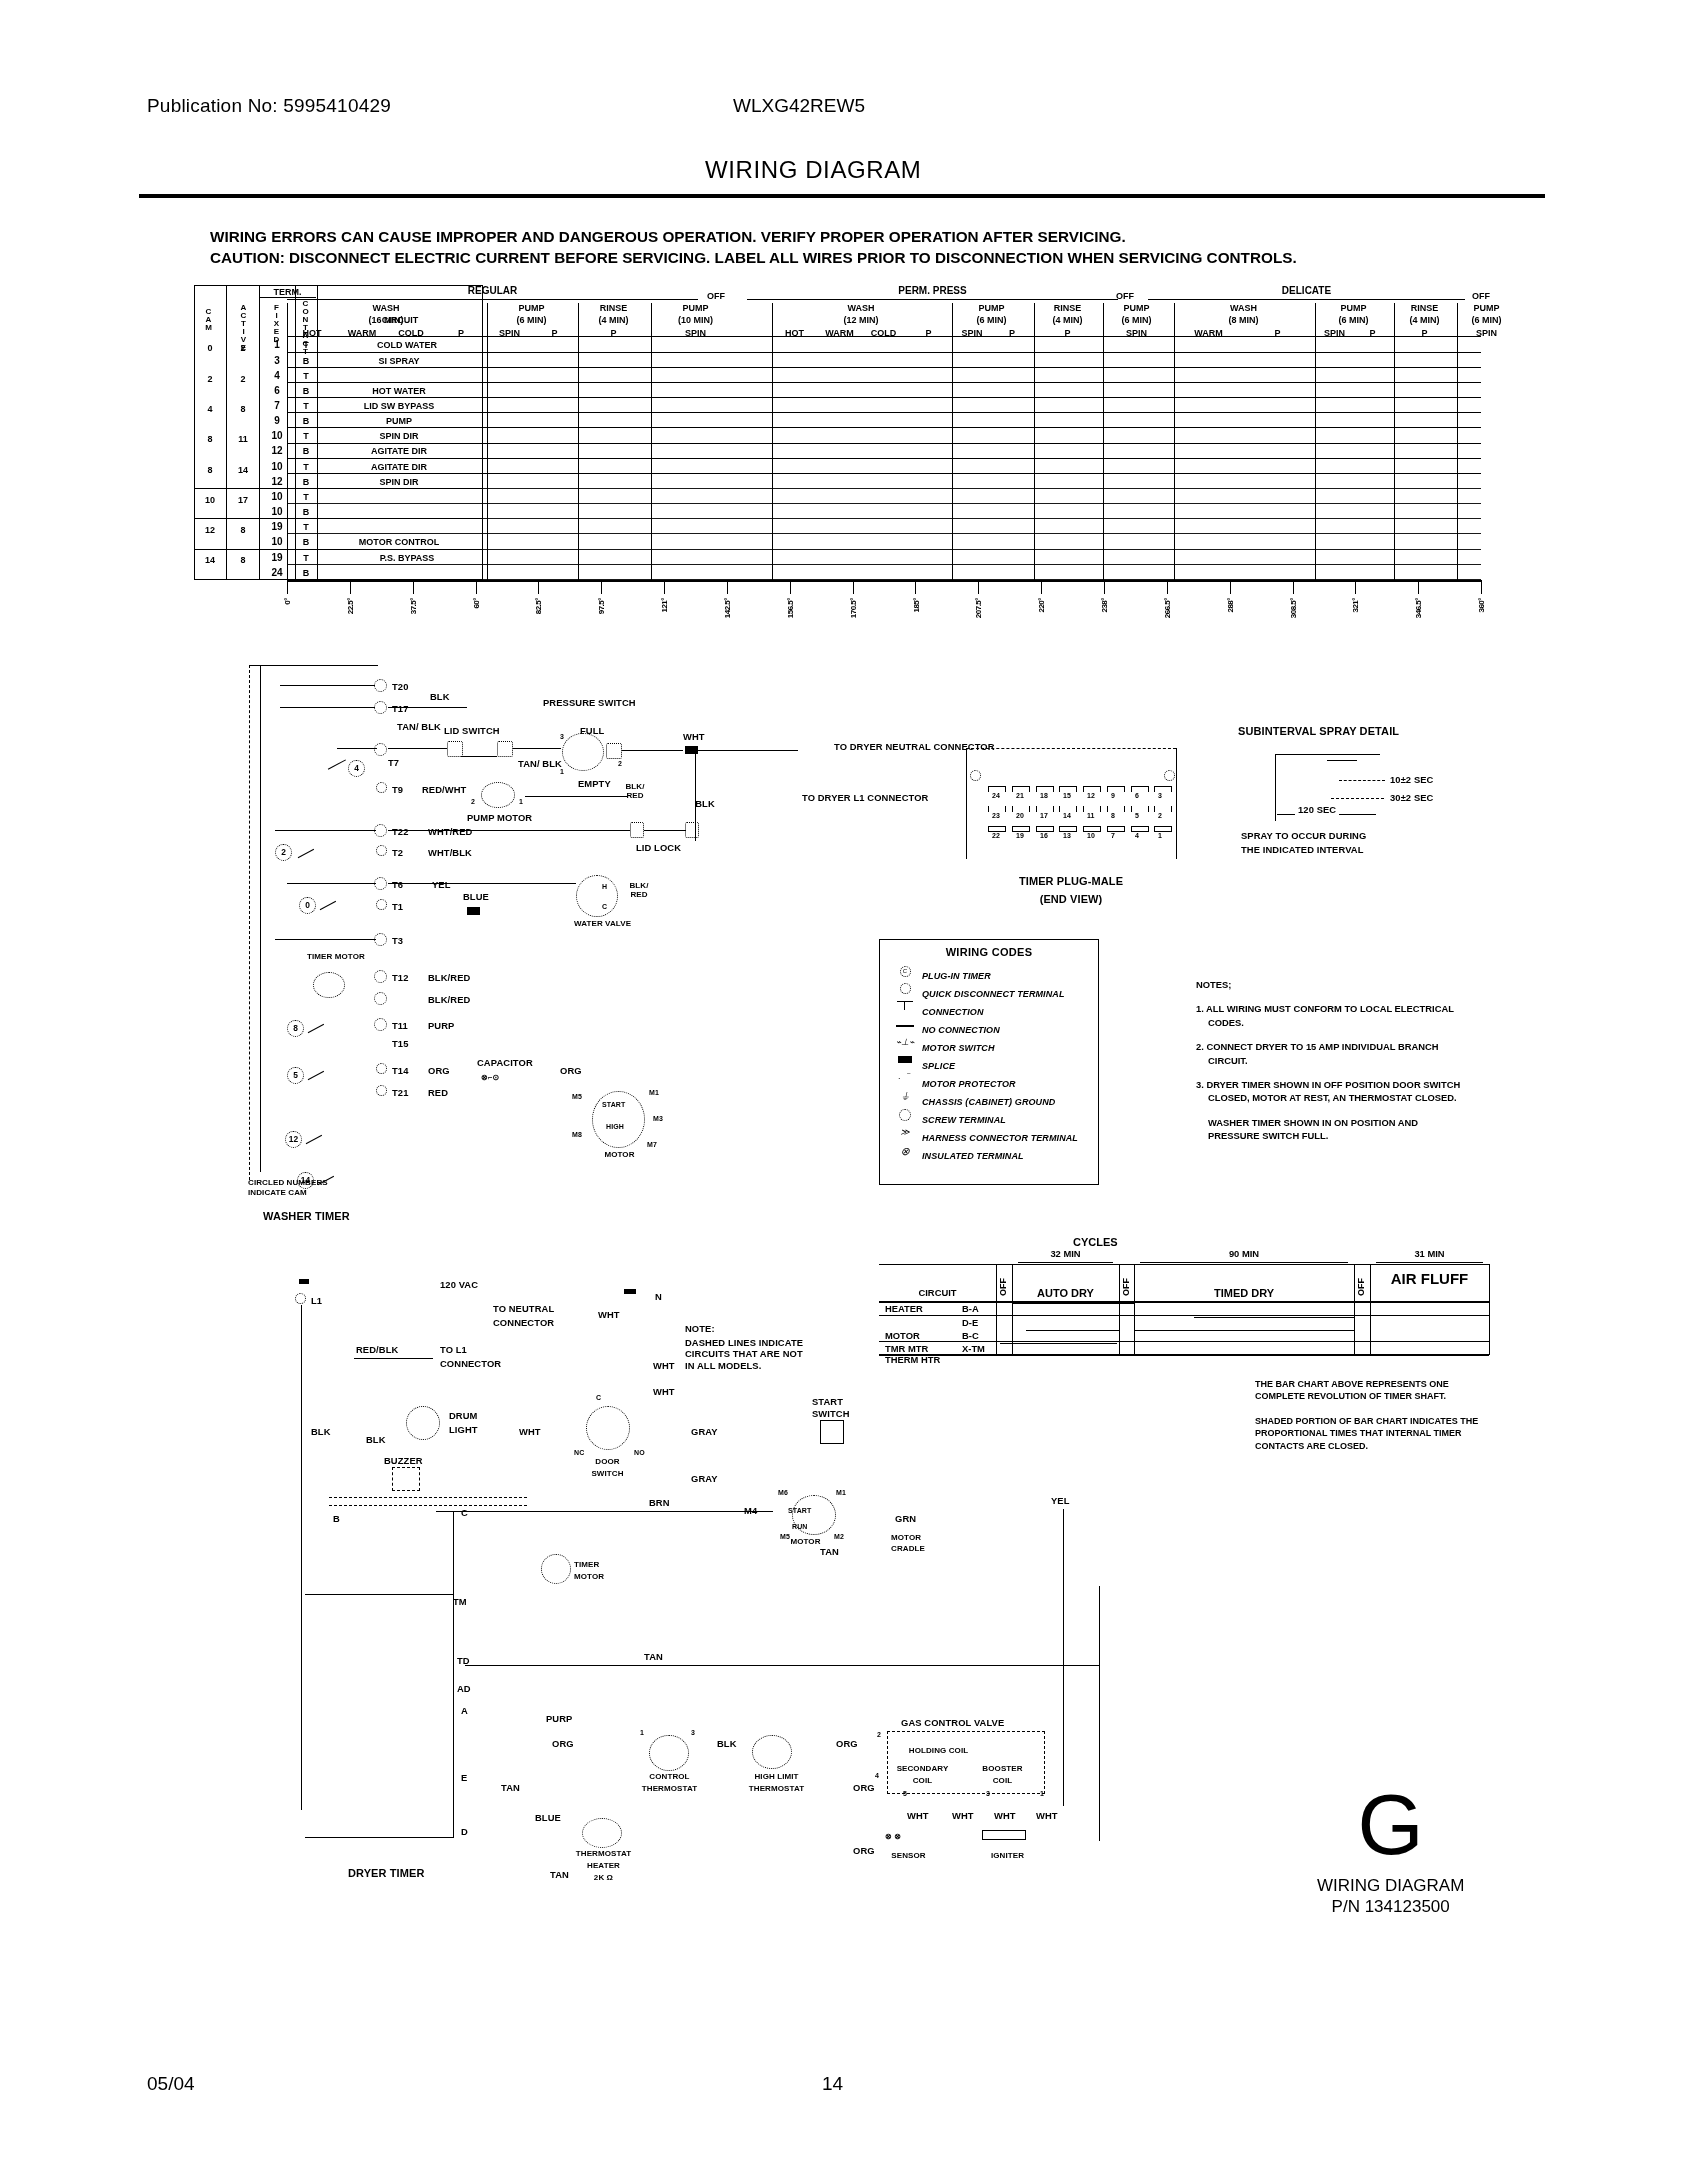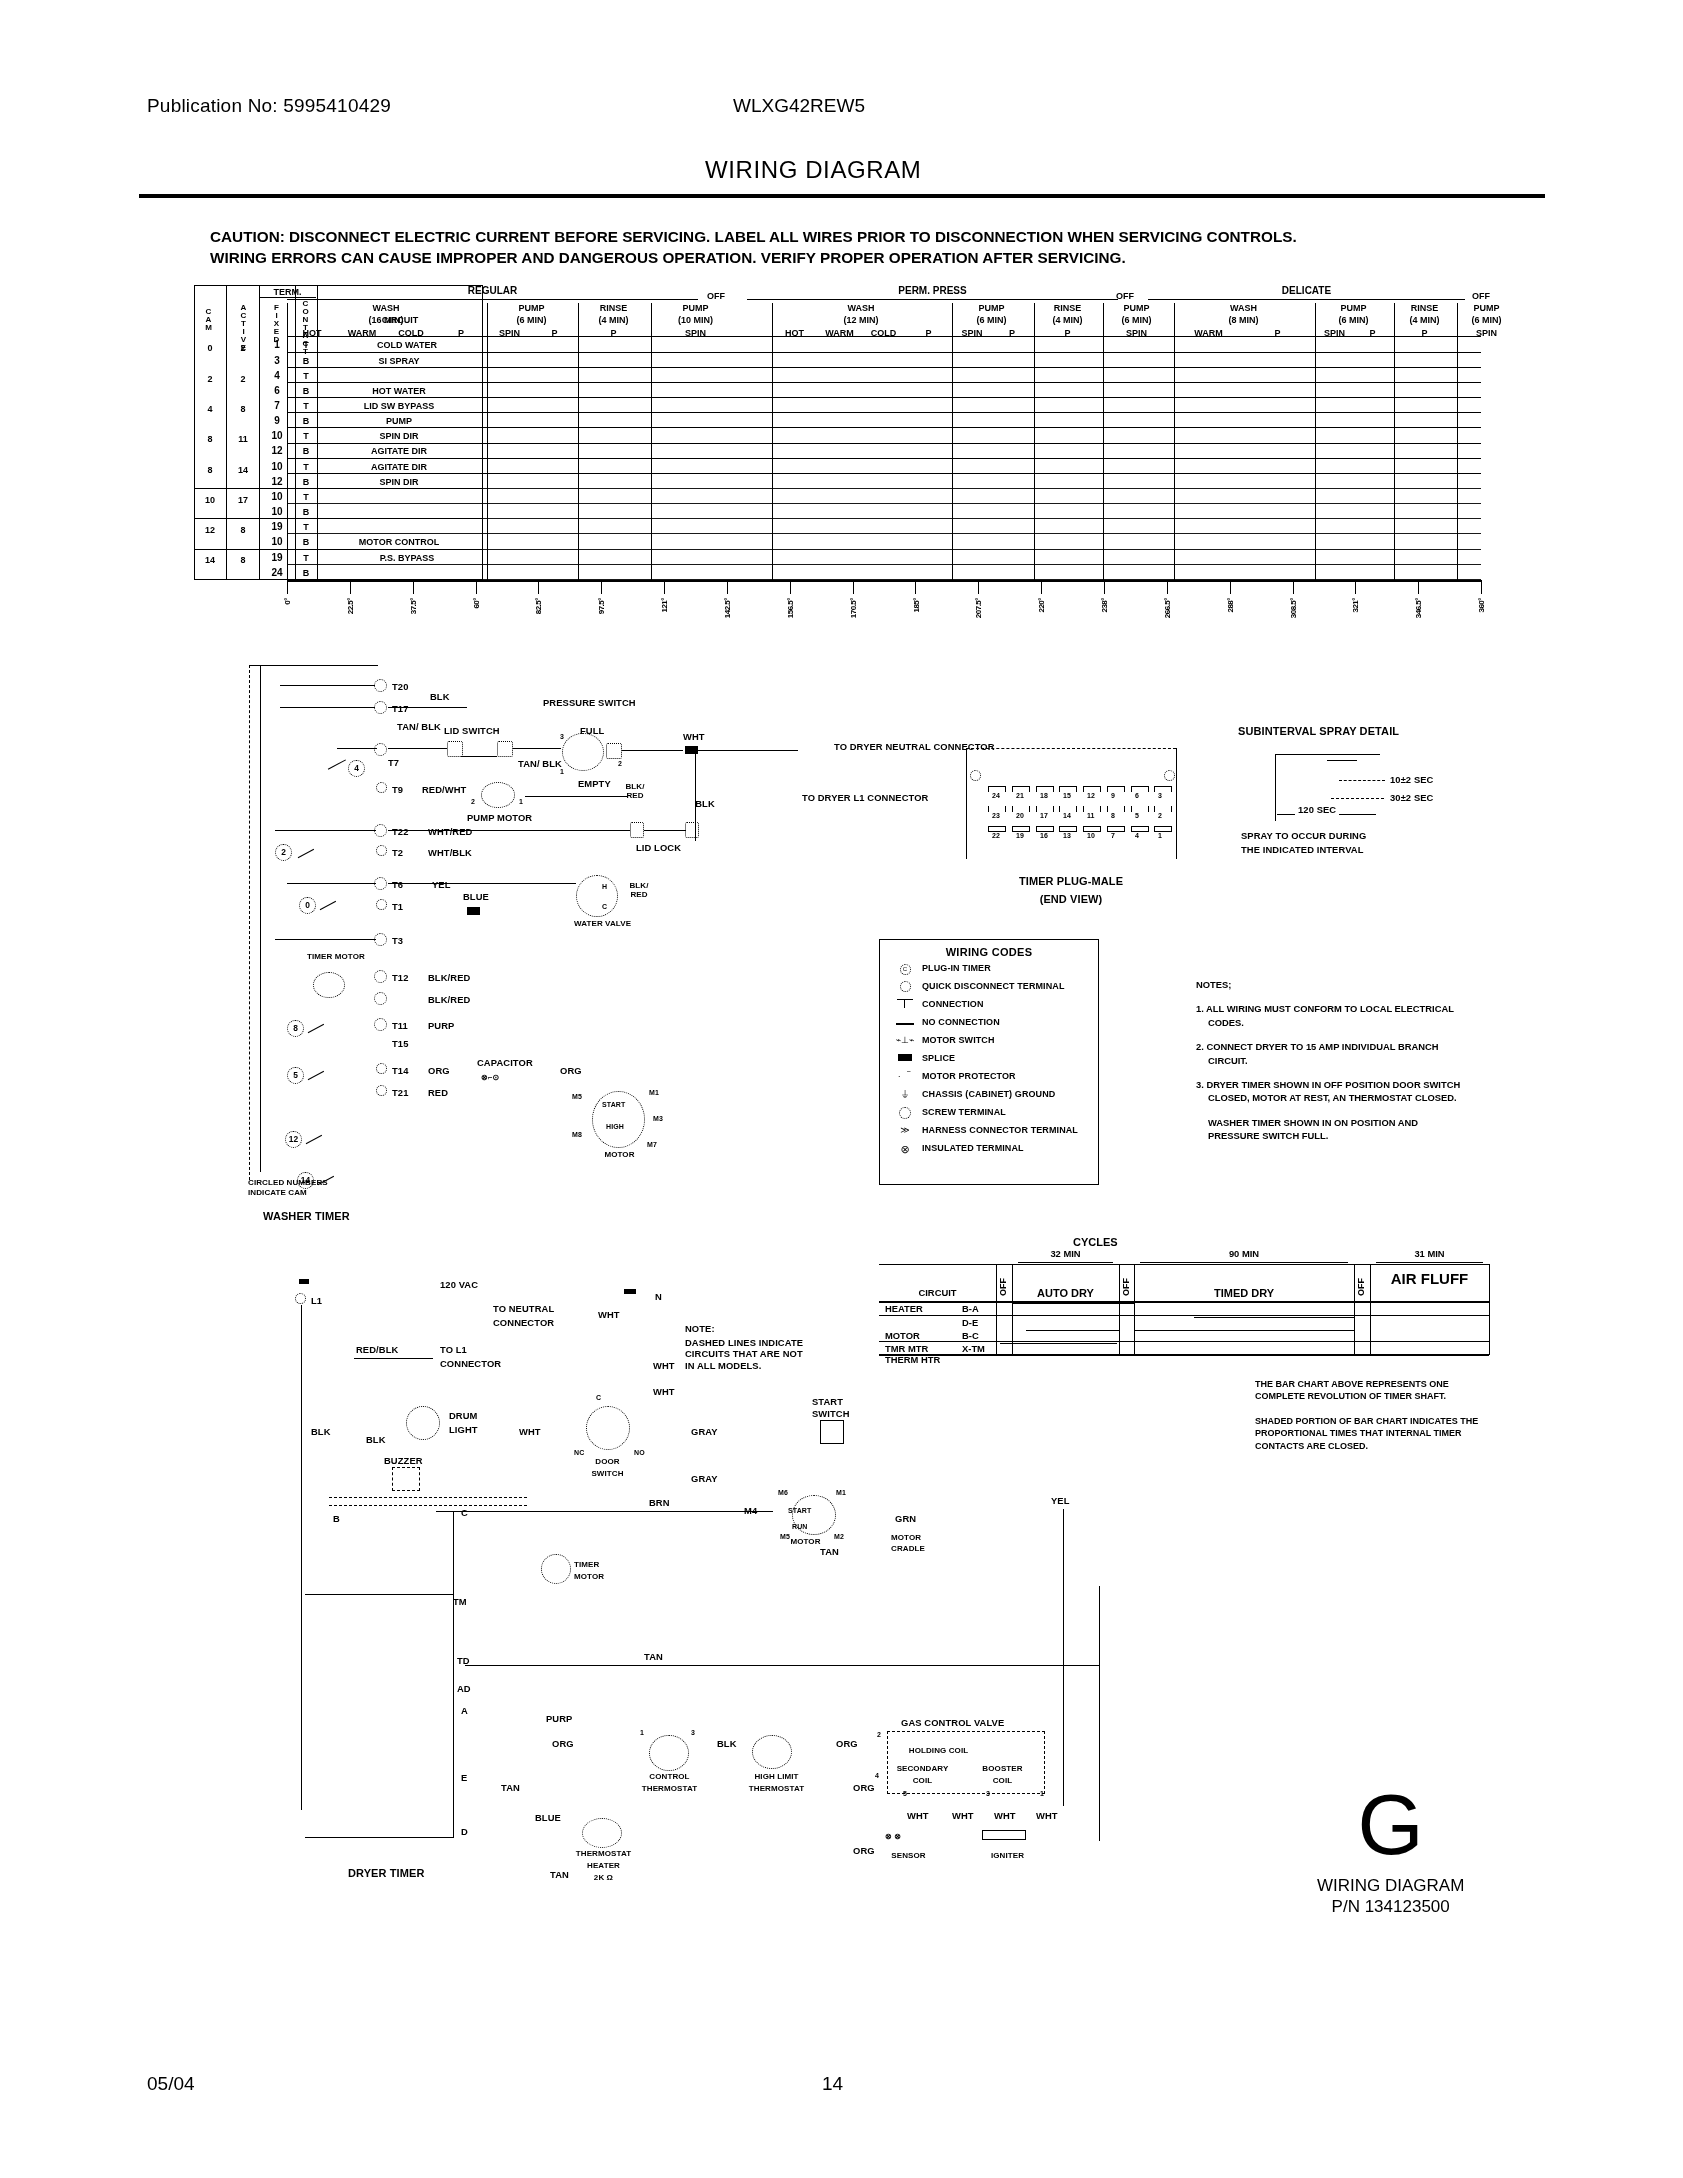--- a/index.html
+++ b/index.html
@@ -50,21 +50,21 @@
   .term { position:absolute; width:13px; height:13px; border:1.4px dotted #000; border-radius:50%; }
   .termS { position:absolute; width:11px; height:11px; border:1.4px dotted #000; border-radius:50%; }
   .circnum { position:absolute; width:17px; height:17px; border:1.3px dotted #000; border-radius:50%; font-size:8.4px; font-weight:700; text-align:center; line-height:15px; }
   .splice { position:absolute; width:13px; height:8px; background:#000; }
   .comp { position:absolute; border:1.4px dotted #000; border-radius:50%; }
   .box { position:absolute; border:1.4px solid #000; }
 
   
   .codes { position:absolute; left:879px; top:939px; width:220px; height:246px; border:1.5px solid #000; }
   .codes h4 { margin:0; padding:6px 0 5px; text-align:center; font-size:11px; letter-spacing:0.3px; }
-  .coderow { display:flex; align-items:flex-start; height:18px; padding-left:8px; }
+  .coderow { display:flex; align-items:flex-end; height:18px; padding-left:8px;font-style:italic; }
   .codeico { width:34px; text-align:center; font-size:9px; position:relative; height:16px; }
   .codetxt { font-size:9px; font-weight:700; letter-spacing:0.1px; }
 
   
   .notes { position:absolute; left:1196px; top:978px; width:267px; font-size:9.4px; font-weight:700; line-height:13.4px; }
   .notes p { margin:0 0 11px; }
   .notes .ind { padding-left:12px; text-indent:-12px; }
 
   
   .cyc { position:absolute; left:879px; top:1236px; width:554px; height:119px; }
@@ -87,22 +87,22 @@
 <body>
 
 <div class="page">
 
   <div class="hdr-pub">Publication No: 5995410429</div>
   <div class="hdr-model">WLXG42REW5</div>
   <div class="hdr-title">WIRING DIAGRAM</div>
   <div class="hdr-rule"></div>
 
   <div class="caution">
+    <div>WIRING ERRORS CAN CAUSE IMPROPER AND DANGEROUS OPERATION.  VERIFY PROPER OPERATION AFTER SERVICING.</div>
     <div>CAUTION: DISCONNECT ELECTRIC CURRENT BEFORE SERVICING.  LABEL ALL WIRES PRIOR TO DISCONNECTION WHEN SERVICING CONTROLS.</div>
-    <div>WIRING ERRORS CAN CAUSE IMPROPER AND DANGEROUS OPERATION.  VERIFY PROPER OPERATION AFTER SERVICING.</div>
   </div>
 
   <div class="tchart">
 
     <div class="gbox" style="left:0; top:0; width:289px; height:295px;"></div>
 
     <div class="vline" style="left:32px; top:0; height:295px;"></div>
     <div class="vline" style="left:65px; top:0; height:295px;"></div>
     <div class="vline" style="left:101px; top:0; height:295px;"></div>
     <div class="vline" style="left:123px; top:0; height:295px;"></div>

